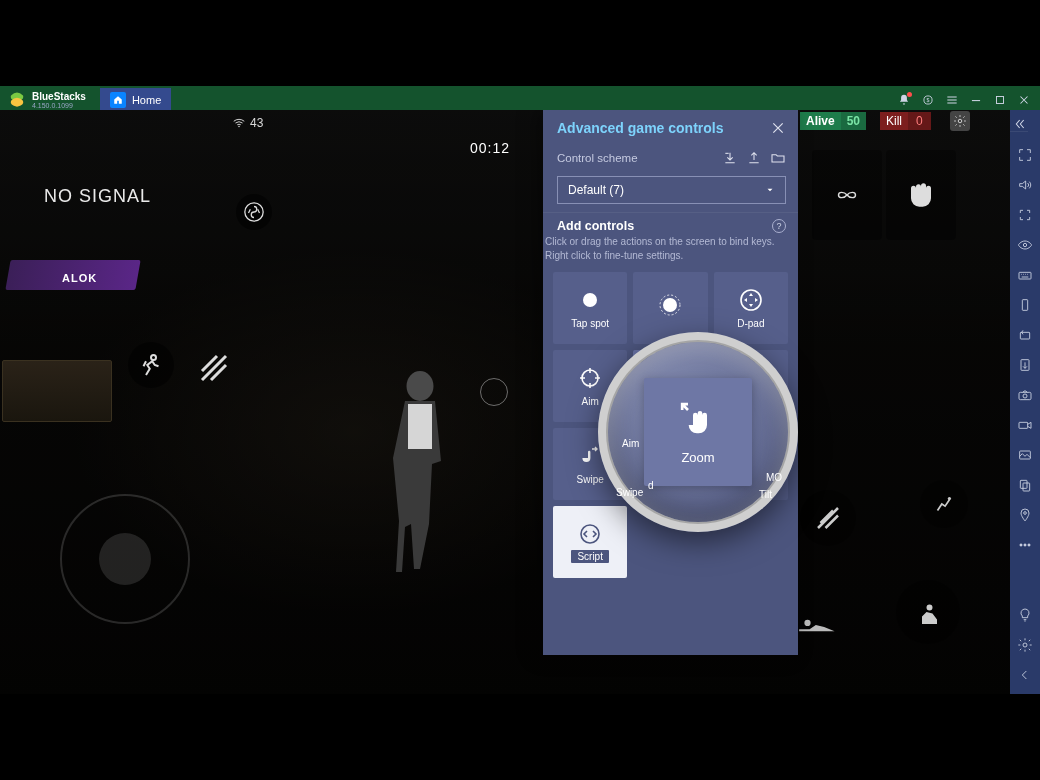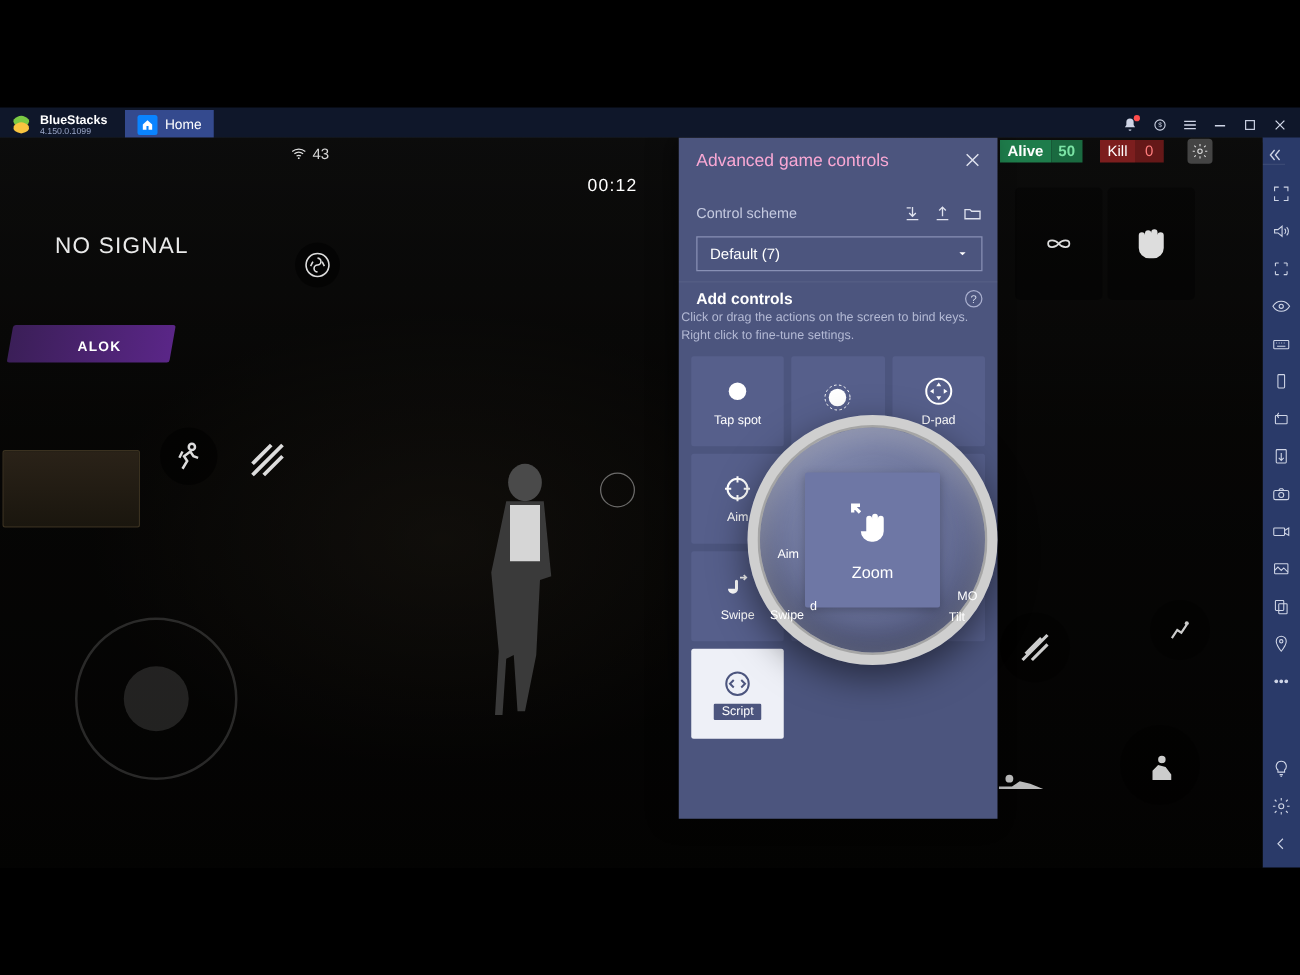--- a/index.html
+++ b/index.html
@@ -8,21 +8,21 @@
     position: absolute;
     left: 0; top: 86px;
     width: 1040px; height: 608px;
     background: #000;
   }
 
   
   .titlebar {
     position: absolute; left:0; top:0; right:0;
     height: 28px;
-    background: #0f172a;
+    background: #14532d;
     display:flex; align-items:center;
     color:#cfd5e6;
     font-size:10px;
   }
   .logo-block { display:flex; align-items:center; gap:6px; padding:0 8px; height:100%; }
   .logo {
     width:18px; height:18px; position:relative;
   }
   .logo svg { width:18px; height:18px; }
   .logo-text { display:flex; flex-direction:column; line-height:1; }
@@ -120,24 +120,24 @@
   .panel {
     position:absolute;
     left:543px; top:0;
     width:255px; height:545px;
     background:#4c557e;
     box-shadow: -6px 0 18px rgba(0,0,0,0.4);
     color:#dfe2ee;
     font-size:12px;
   }
   .panel-header { display:flex; align-items:center; justify-content:space-between; padding:10px 12px 8px 14px; }
-  .panel-header h2 { font-size:14px; font-weight:400; color:#f9a8d4; }
+  .panel-header h2 { font-size:14px; font-weight:700; color:#7dd3fc; }
   .close-x { width:16px; height:16px; cursor:pointer; color:#cfd5e6; }
 
-  .scheme-row { display:flex; align-items:center; justify-content:space-between; padding:6px 12px 6px 14px;margin-top:13px; }
+  .scheme-row { display:flex; align-items:center; justify-content:space-between; padding:6px 12px 6px 14px; }
   .scheme-row .lbl { font-size:11.5px; color:#c5cae0; }
   .scheme-icons { display:flex; gap:8px; }
   .scheme-icons .ic { width:16px; height:16px; cursor:pointer; color:#dfe2ee; }
 
   .scheme-select {
     margin:4px 12px 8px 14px;
     height:28px;
     border:1px solid #8890b5;
     display:flex; align-items:center; justify-content:space-between;
     padding:0 10px; font-size:12px; color:#fff; cursor:pointer;

